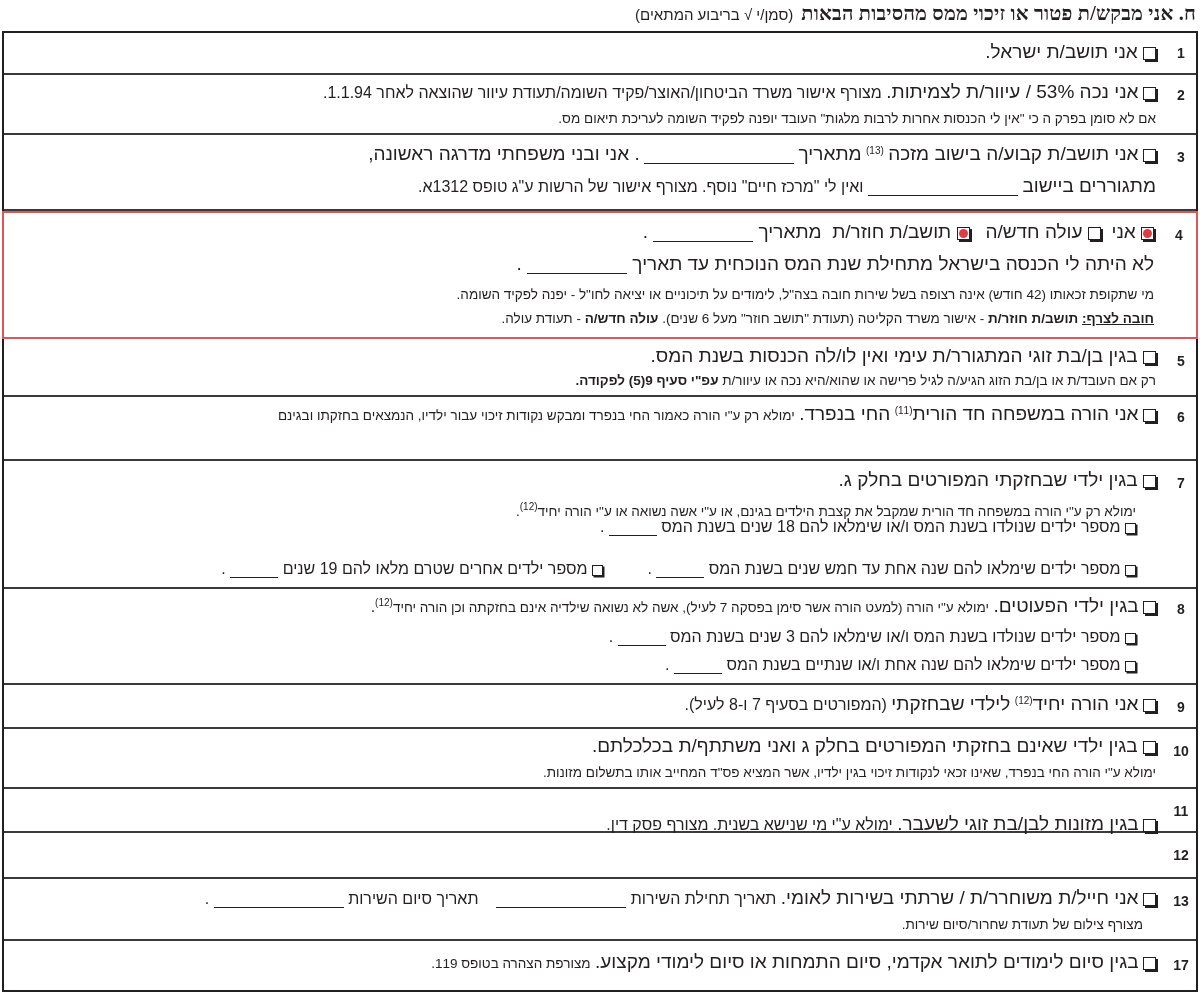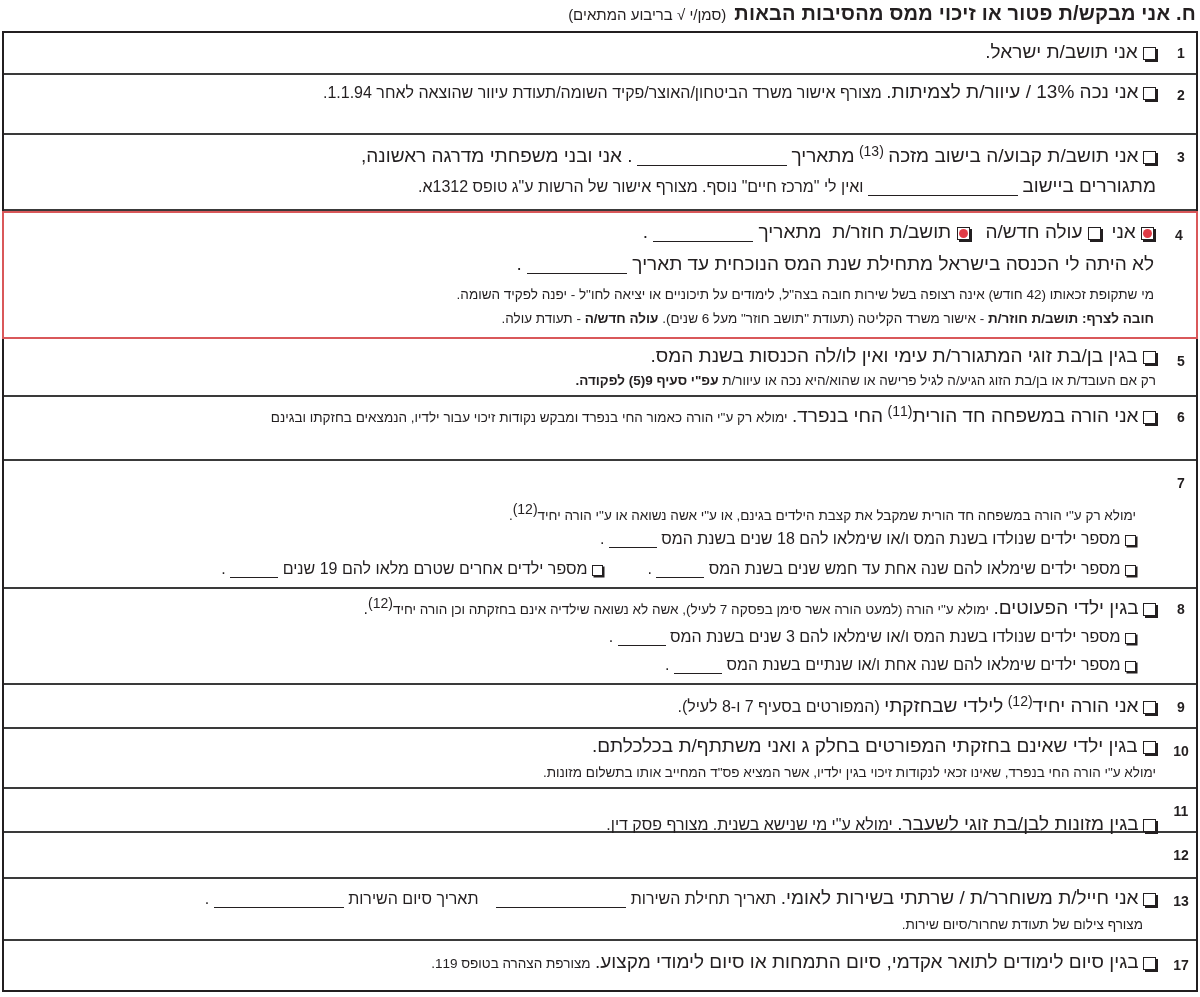--- a/index.html
+++ b/index.html
@@ -1,34 +1,34 @@
 <!DOCTYPE html>
 <html><head>
 <meta charset="utf-8">
 <style>
   html, body { margin:0; padding:0; background:#fff; }
   body { width:1200px; height:997px; overflow:hidden; font-family:"Liberation Sans", sans-serif; color:#231f20; direction:rtl; position:relative; }
   .title { position:absolute; top:2px; right:4px; left:4px; height:28px; display:flex; align-items:baseline; gap:8px; white-space:nowrap; }
-  .title .main { font-weight:bold; font-size:20px; letter-spacing:0.2px; }
+  .title .main { font-weight:bold; font-size:20px; letter-spacing:0.2px;font-family:Liberation Serif, serif; }
   .title .hint { font-size:15px; }
   .frame { position:absolute; top:31px; left:2px; right:2px; bottom:5px; border:2px solid #231f20; box-sizing:border-box; }
   .row { position:absolute; left:0; right:0; border-bottom:2px solid #3a3a3a; box-sizing:border-box; }
   .row.last { border-bottom:none; }
   .row.highlight { border:2px solid #d9585a; left:-2px; right:-2px; }
   .num { position:absolute; right:8px; font-weight:bold; font-size:14px; width:14px; text-align:center; }
   .cb { display:inline-block; width:13px; height:13px; border:1.3px solid #231f20; background:#fff; box-shadow:2px 2px 0 #231f20; vertical-align:-2px; box-sizing:border-box; position:relative; }
   .cb.sm { width:11px; height:11px; box-shadow:1.5px 1.5px 0 #231f20; }
   .cb.checked::after { content:""; position:absolute; left:1px; top:1px; width:9px; height:9px; border-radius:50%; background:#e03a45; }
   .line { position:absolute; right:40px; white-space:nowrap; }
   .big { font-size:19px; }
   .med { font-size:16px; }
   .small { font-size:13.5px; }
   .blank { display:inline-block; border-bottom:1.3px solid #231f20; vertical-align:-4px; height:18px; }
-  sup { font-size:14px; }
-  b.u { }
+  sup { font-size:10px; }
+  b.u { text-decoration:underline; }
 </style>
 </head>
 <body>
 
 <div class="title">
   <span class="main">ח. אני מבקש/ת פטור או זיכוי ממס מהסיבות הבאות</span>
   <span class="hint">(סמן/י √ בריבוע המתאים)</span>
 </div>
 
 <div class="frame">
@@ -38,23 +38,24 @@
     <span class="line big" style="top:8px">
       <span class="cb"></span>
       <span>אני תושב/ת ישראל.</span>
     </span>
   </div>
 
   <div class="row" style="top:42px;height:60px">
     <span class="num" style="top:12px">2</span>
     <span class="line" style="top:6px">
       <span class="cb"></span>
-      <span class="big">אני נכה 13% / עיוור/ת לצמיתות.</span>
+      <span class="big">אני נכה 53% / עיוור/ת לצמיתות.</span>
       <span class="med">מצורף אישור משרד הביטחון/האוצר/פקיד השומה/תעודת עיוור שהוצאה לאחר 1.1.94.</span>
     </span>
+    <span class="line small" style="top:36px">אם לא סומן בפרק ה כי "אין לי הכנסות אחרות לרבות מלגות" העובד יופנה לפקיד השומה לעריכת תיאום מס.</span>
   </div>
 
   <div class="row" style="top:102px;height:76px">
     <span class="num" style="top:14px">3</span>
     <span class="line" style="top:8px">
       <span class="cb"></span>
       <span class="big">אני תושב/ת קבוע/ה בישוב מזכה</span>
       <sup>(13)</sup>
       <span class="big">מתאריך</span>
       <span class="blank" style="width:150px"></span>
@@ -113,24 +114,28 @@
     <span class="line" style="top:6px">
       <span class="cb"></span>
       <span class="big">אני הורה במשפחה חד הורית</span><sup>(11)</sup>
       <span class="big">החי בנפרד.</span>
       <span class="small">ימולא רק ע"י הורה כאמור החי בנפרד ומבקש נקודות זיכוי עבור ילדיו, הנמצאים בחזקתו ובגינם</span>
     </span>
   </div>
 
   <div class="row" style="top:428px;height:128px">
     <span class="num" style="top:14px">7</span>
+    <span class="line big" style="top:8px">
+      <span class="cb"></span>
+      <span>בגין ילדי שבחזקתי המפורטים בחלק ג.</span>
+    </span>
     <span class="line small" style="top:40px;right:60px">
       <span>ימולא רק ע"י הורה במשפחה חד הורית שמקבל את קצבת הילדים בגינם, או ע"י אשה נשואה או ע"י הורה יחיד</span><sup>(12)</sup>.
     </span>
-    <span class="line med" style="top:68px;right:60px">
+    <span class="line med" style="top:56px;right:60px">
       <span class="cb sm"></span>
       <span>מספר ילדים שנולדו בשנת המס ו/או שימלאו להם 18 שנים בשנת המס</span>
       <span class="blank" style="width:48px"></span> .
     </span>
     <span class="line med" style="top:98px;right:60px">
       <span class="cb sm"></span>
       <span>מספר ילדים שימלאו להם שנה אחת עד חמש שנים בשנת המס</span>
       <span class="blank" style="width:48px"></span> .
       &nbsp;&nbsp;&nbsp;&nbsp;&nbsp;&nbsp;&nbsp;&nbsp;
       <span class="cb sm"></span>

